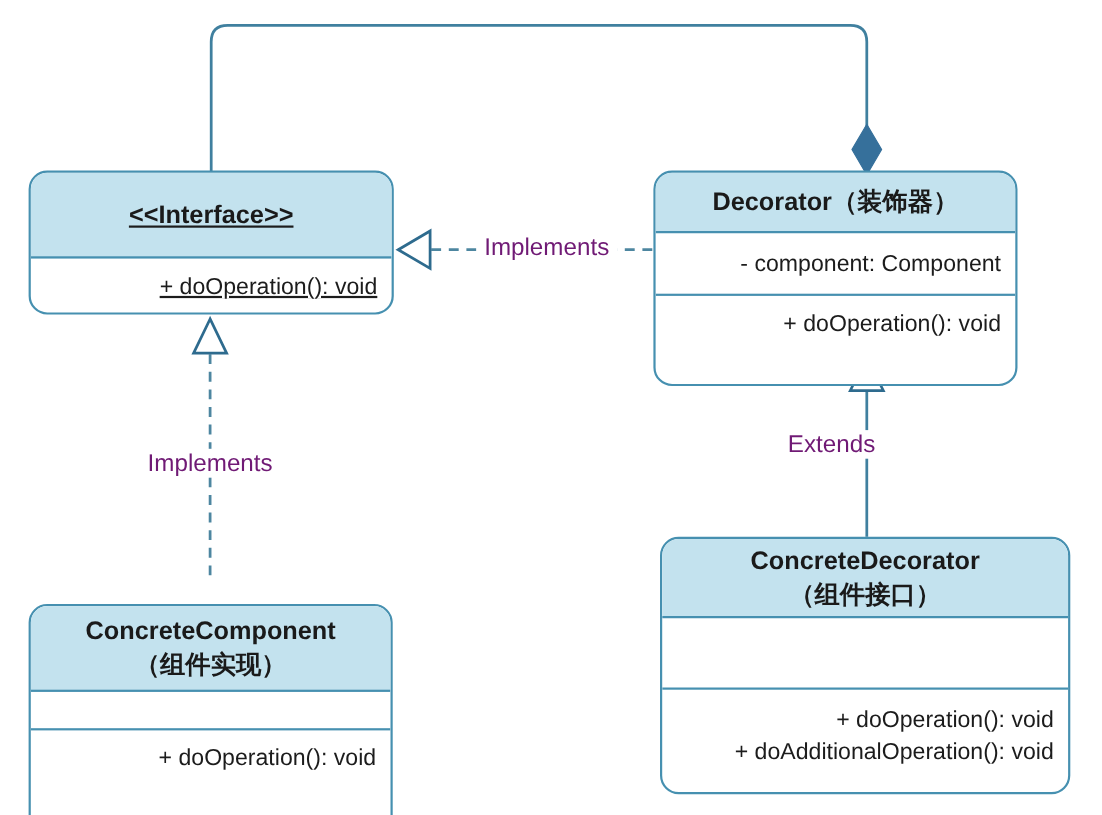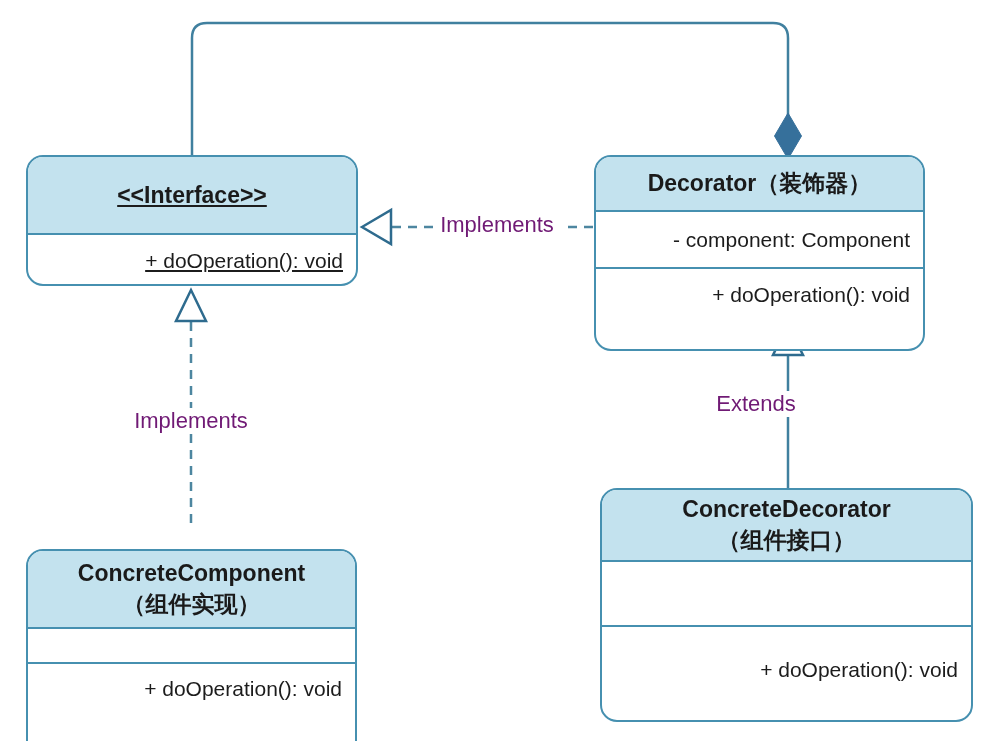--- a/index.html
+++ b/index.html
@@ -142,20 +142,21 @@
   </div>
 
   <div class="uml-class" id="box-concrete-decorator">
     <div class="uml-header">
       <span>ConcreteDecorator</span>
       <span>（组件接口）</span>
     </div>
     <div class="uml-section sec-fields"></div>
     <div class="uml-section sec-methods last">
       <span>+ doOperation(): void</span>
+      <span>+ doAdditionalOperation(): void</span>
     </div>
   </div>
 
   <div class="edge-label" id="label-implements-h">Implements</div>
   <div class="edge-label" id="label-implements-v">Implements</div>
   <div class="edge-label" id="label-extends">Extends</div>
 
 </div>
 
 </body></html>

